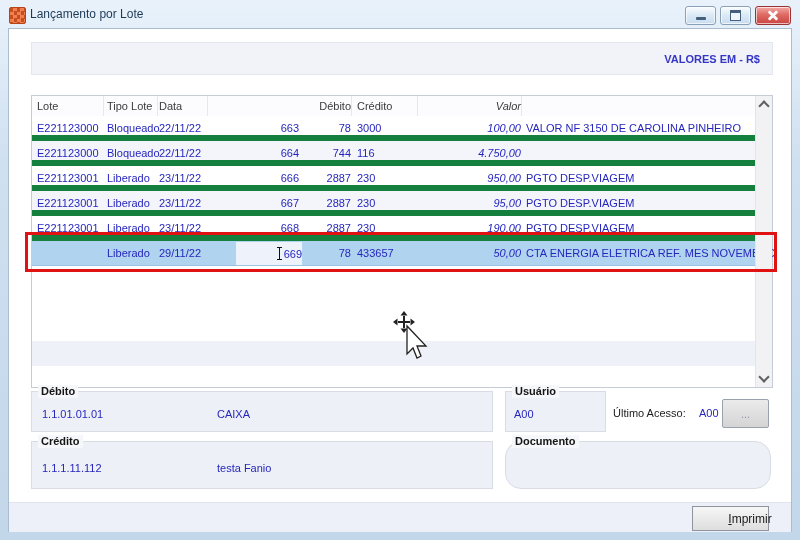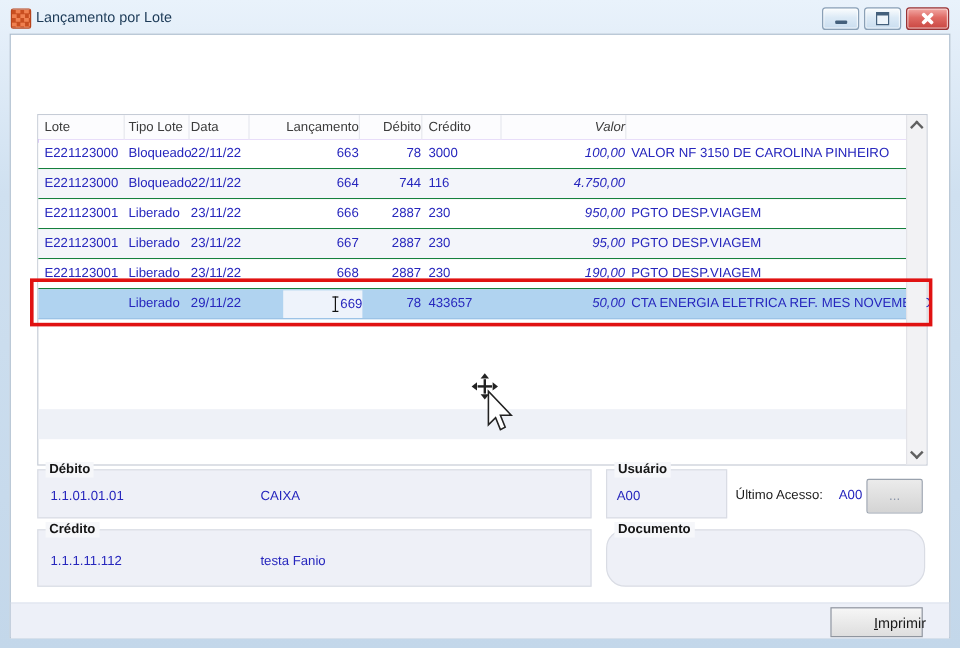--- a/index.html
+++ b/index.html
@@ -24,21 +24,21 @@
     box-sizing:border-box;display:flex;align-items:center;justify-content:flex-end;padding-right:12px;
     font-size:11px;font-weight:bold;color:#3636c6;}
   
   .grid{position:absolute;left:31px;top:95px;width:742px;height:293px;background:#fff;border:1px solid #c6ccd6;box-sizing:border-box;}
   .grid-header{position:absolute;left:0;top:0;right:17px;height:20px;background:#fcfcfe;border-bottom:3px solid #6d28d9;}
   .cell{position:absolute;top:0;height:25px;line-height:25px;font-size:11px;color:#2626bd;white-space:nowrap;}
   .c0{left:5px;width:66px;} .c1{left:75px;width:50px;} .c2{left:127px;width:48px;}
   .c3{left:177px;width:90px;text-align:right;} .c4{left:277px;width:42px;text-align:right;}
   .c5{left:325px;width:60px;} .c6{left:382px;width:107px;text-align:right;font-style:italic;} .c7{left:494px;width:226px;}
   .hcell{position:absolute;top:0;height:20px;line-height:20px;font-size:11px;color:#3c3c3c;border-right:1px solid #e7e8ee;}
-  .trow{position:absolute;left:0;width:723px;height:25px;background:#fff;border-bottom:1px solid #15803d;box-sizing:border-box;}
+  .trow{position:absolute;left:0;width:723px;height:25px;background:#fff;border-bottom:6px solid #15803d;box-sizing:border-box;}
   .trow.alt{background:#f3f5fa;}
   .trow.sel{background:#b0d3f0;border-bottom:1px solid #9cc3e6;}
   .editcell{left:204px;width:66px;top:1px;height:23px;background:#eef3fb;display:flex;align-items:center;justify-content:flex-end;line-height:normal;}
   .ibeam{display:inline-block;width:7px;height:13px;margin-right:1px;background:
     linear-gradient(#111,#111) 50% 0/1px 100% no-repeat,
     linear-gradient(#111,#111) 50% 0/5px 1px no-repeat,
     linear-gradient(#111,#111) 50% 100%/5px 1px no-repeat;}
   .editval{font-size:11px;color:#2626bd;font-weight:normal;font-style:normal;}
   .empty-stripe{position:absolute;left:0;top:245px;width:723px;height:25px;background:#eef1f7;}
   .vsb{position:absolute;right:0;top:0;width:17px;height:100%;background:#f2f2f4;border-left:1px solid #e3e3e8;box-sizing:border-box;}
@@ -82,27 +82,29 @@
         <span class="glyph-max"></span>
       </div>
     <div class="wbtn close">
       <span class="xbar a"></span>
       <span class="xbar b"></span>
     </div>
   </div>
 
   <div class="dialog"></div>
 
+  <div class="valores">
+    <span>VALORES EM - R$</span>
+  </div>
 
   <div class="grid">
     <div class="grid-header" id="gridHeader">
         <span class="cell c0 hcell">Lote</span>
         <span class="cell c1 hcell">Tipo Lote</span>
         <span class="cell c2 hcell">Data</span>
-        <span class="cell c3 hcell">Lançamento</span>
         <span class="cell c4 hcell">Débito</span>
         <span class="cell c5 hcell">Crédito</span>
         <span class="cell c6 hcell">Valor</span>
       </div>
     <div id="gridRows">
         <div class="trow" style="top: 20px;">
           <span class="cell c0">E221123000</span>
           <span class="cell c1">Bloqueado</span>
           <span class="cell c2">22/11/22</span>
           <span class="cell c3">663</span>

